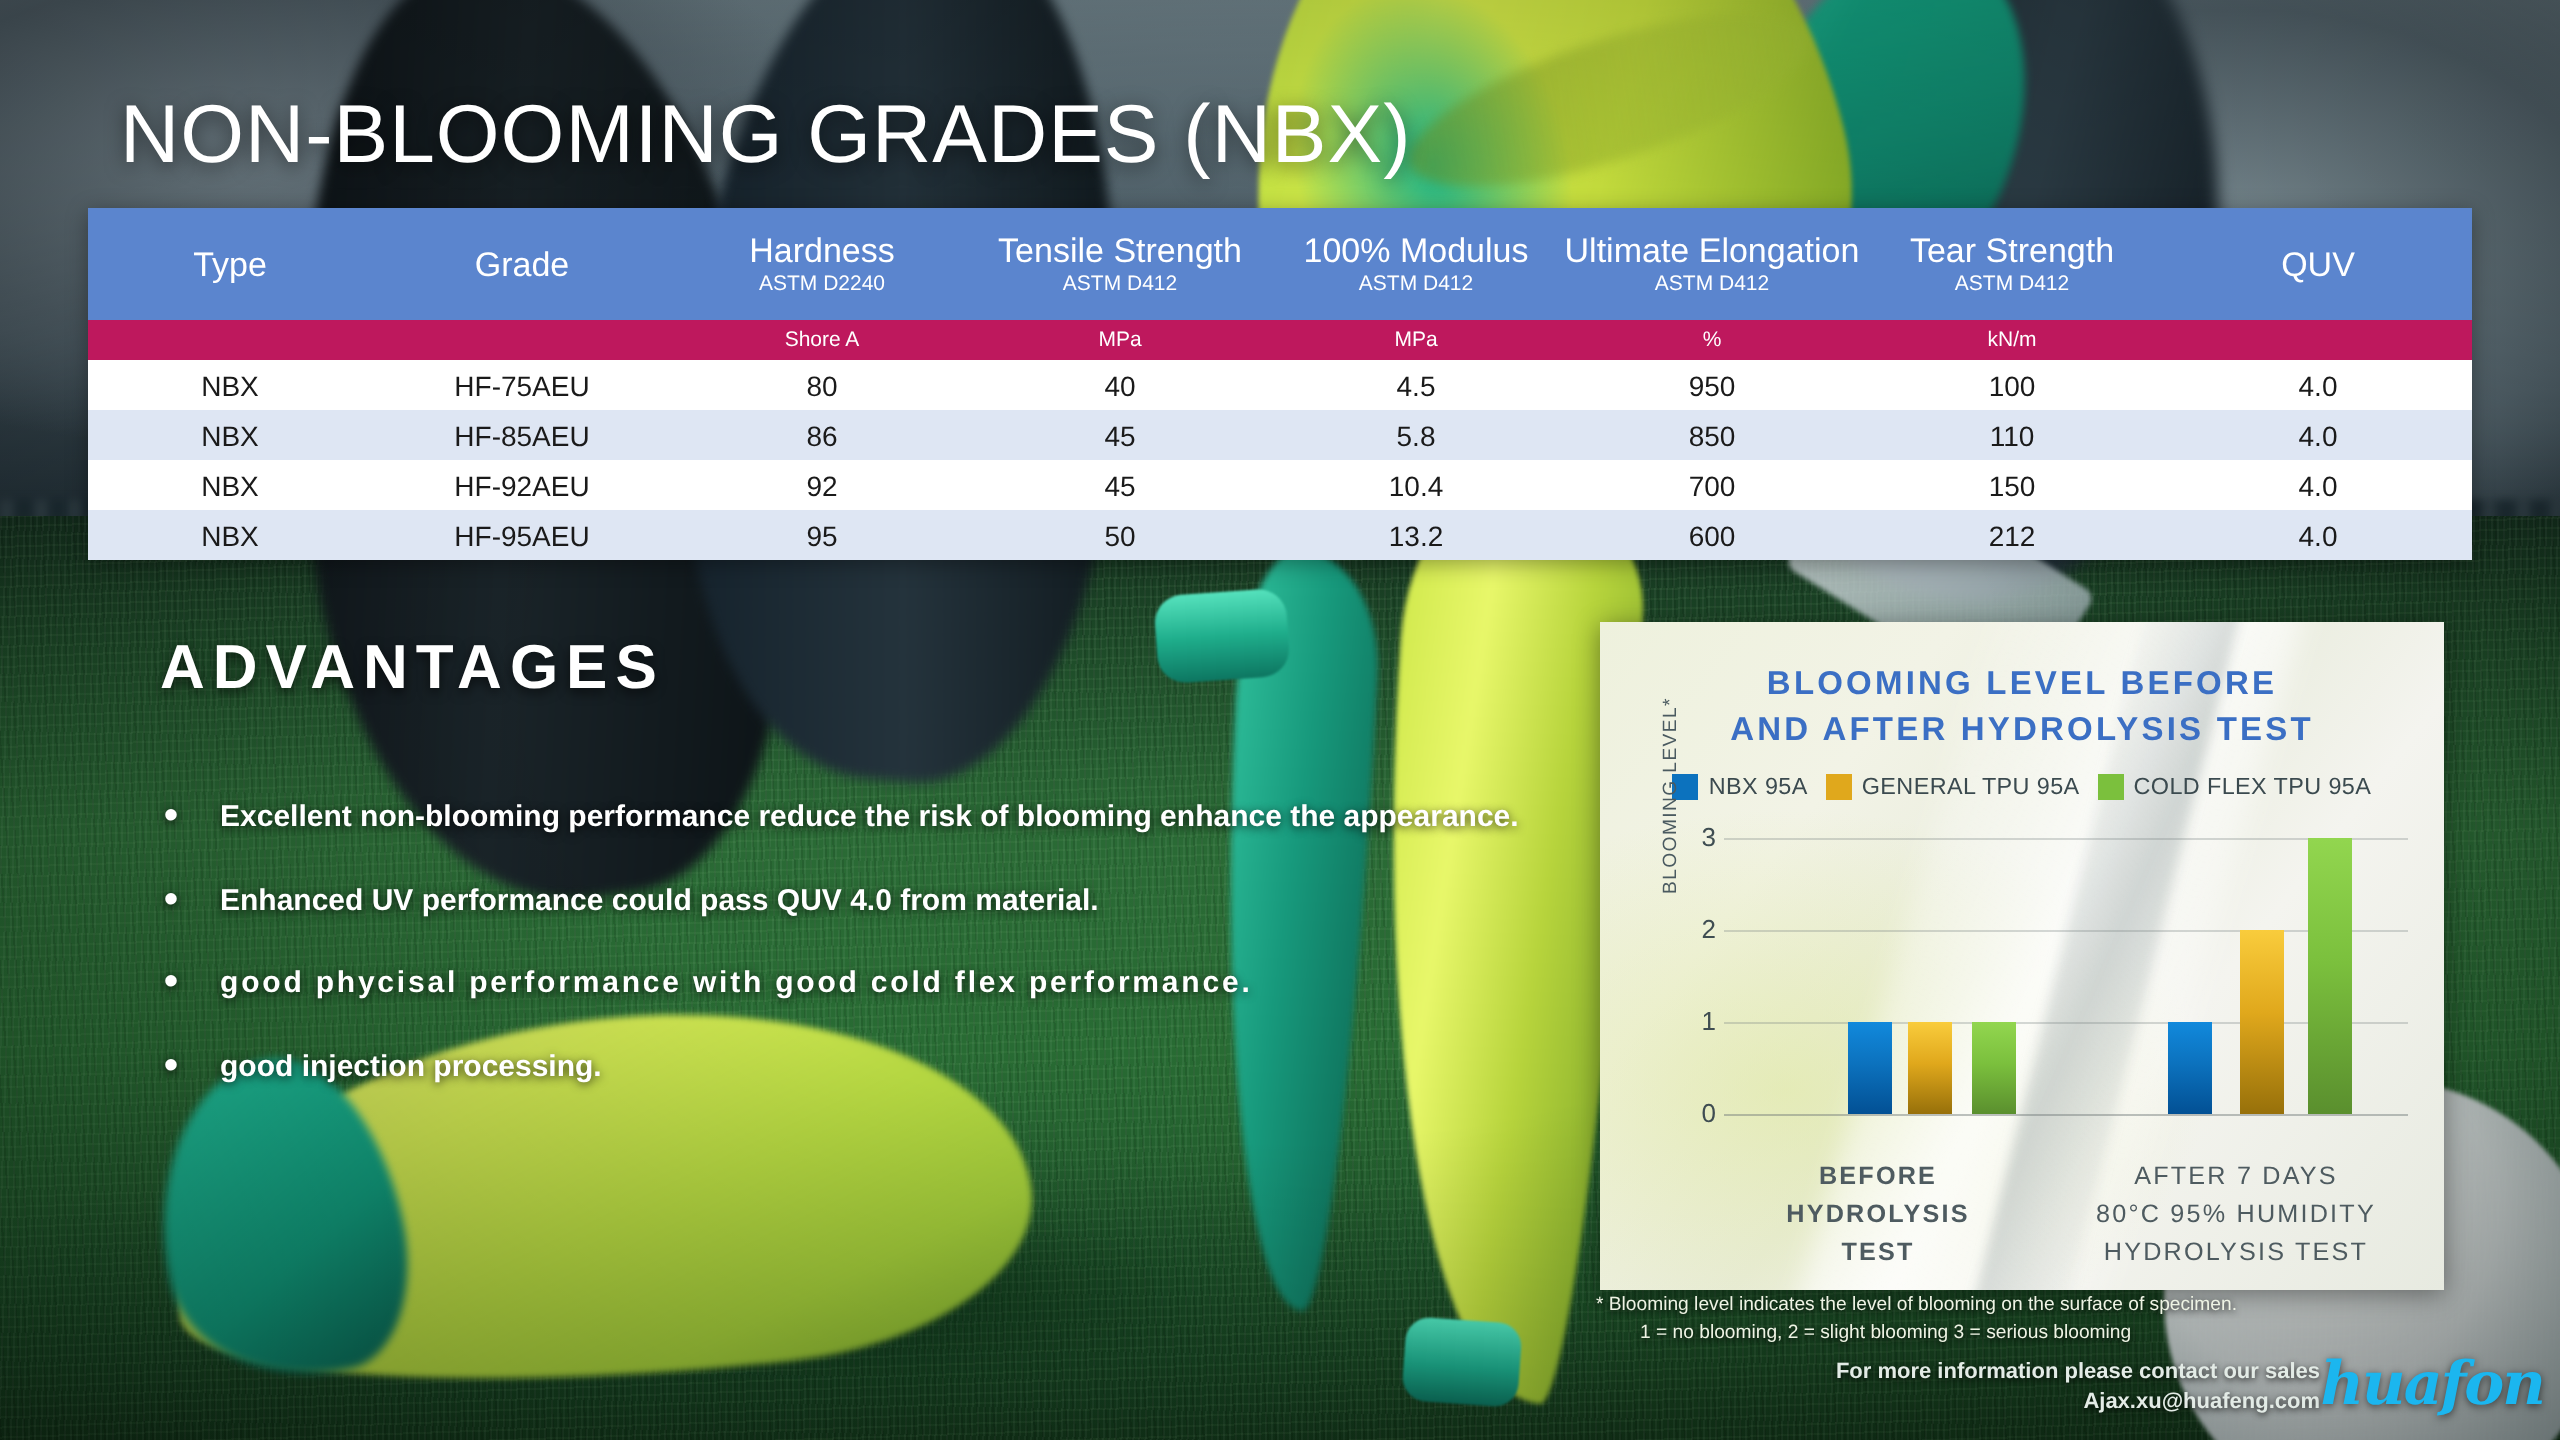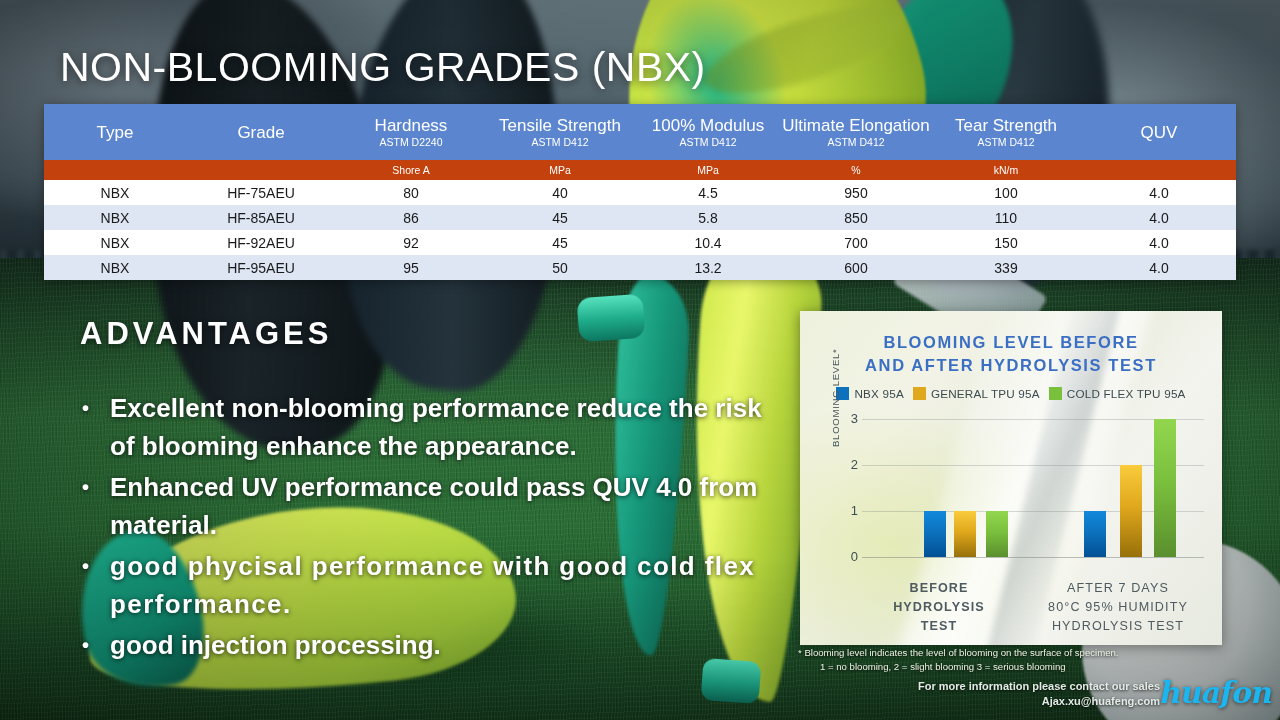--- a/index.html
+++ b/index.html
@@ -149,42 +149,42 @@
     box-shadow:0 2px 10px rgba(0,0,0,.35);
   }
   #spec-table th,#spec-table td{padding:0;margin:16px;}
   .hdr-row th{
     background:#5b85ce;color:#fff;text-align:center;vertical-align:middle;
     height:56px;font-weight:400;
   }
   .h-main{display:block;font-size:17px;line-height:19px;}
   .h-sub{display:block;font-size:10.5px;line-height:13px;margin-top:1px;}
   .unit-row td{
-    background:#c2410c;color:#ffffff;text-align:center;
+    background:#be185d;color:#ffffff;text-align:center;
     height:20px;font-size:10.5px;font-weight:400;
   }
   .body-row td{
     text-align:center;height:25px;font-size:14px;color:#1a1a1a;
   }
   .row-odd td{background:#ffffff;}
   .row-even td{background:#dee6f3;}
 
   
   #adv-heading{
     position:absolute;left:80px;top:316px;
     font-size:31px;font-weight:bold;color:#ffffff;letter-spacing:4px;
     text-shadow:0 2px 6px rgba(0,0,0,.6);
   }
   #adv-list{
     position:absolute;left:78px;top:390px;width:690px;
     list-style:none;margin:0;padding:0;
   }
   #adv-list li{
     position:relative;padding-left:32px;margin-bottom:4px;
-    font-size:26px;line-height:37.5px;font-weight:bold;color:#ffffff;
+    font-size:15px;line-height:37.5px;font-weight:bold;color:#ffffff;
     text-shadow:0 1px 5px rgba(0,0,0,.75);
   }
   #adv-list li:before{
     content:"\2022";position:absolute;left:4px;top:0;
     font-size:20px;line-height:37.5px;color:#ffffff;
   }
   #adv-list li.spaced{letter-spacing:1.4px;}
 
   
   #chart-panel{
@@ -373,21 +373,21 @@
       <td>150</td>
       <td>4.0</td>
     </tr>
     <tr class="body-row row-even">
       <td>NBX</td>
       <td>HF-95AEU</td>
       <td>95</td>
       <td>50</td>
       <td>13.2</td>
       <td>600</td>
-      <td>339</td>
+      <td>212</td>
       <td>4.0</td>
     </tr>
   </tbody>
 </table>
 
 <div id="adv-heading">ADVANTAGES</div>
 <ul id="adv-list">
   <li>Excellent non-blooming performance reduce the risk of blooming enhance the appearance.</li>
   <li>Enhanced UV performance could pass QUV 4.0 from material.</li>
   <li class="spaced">good phycisal performance with good cold flex performance.</li>

